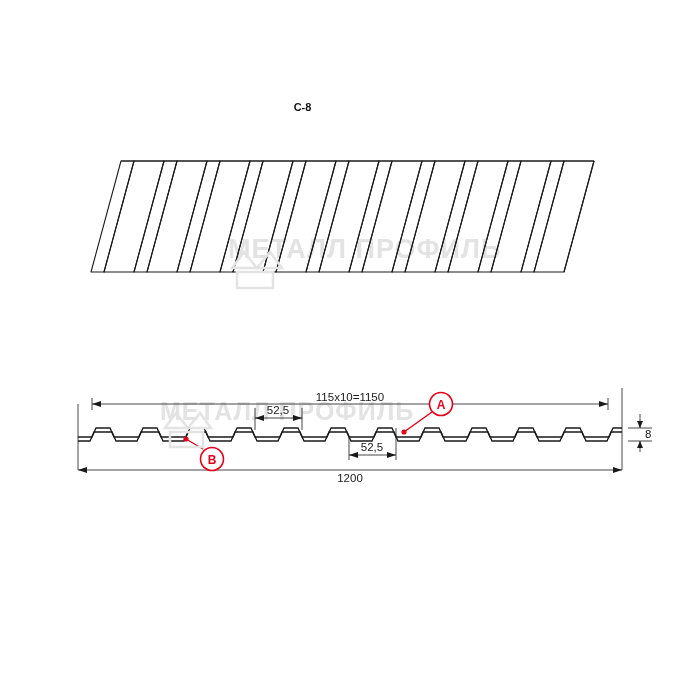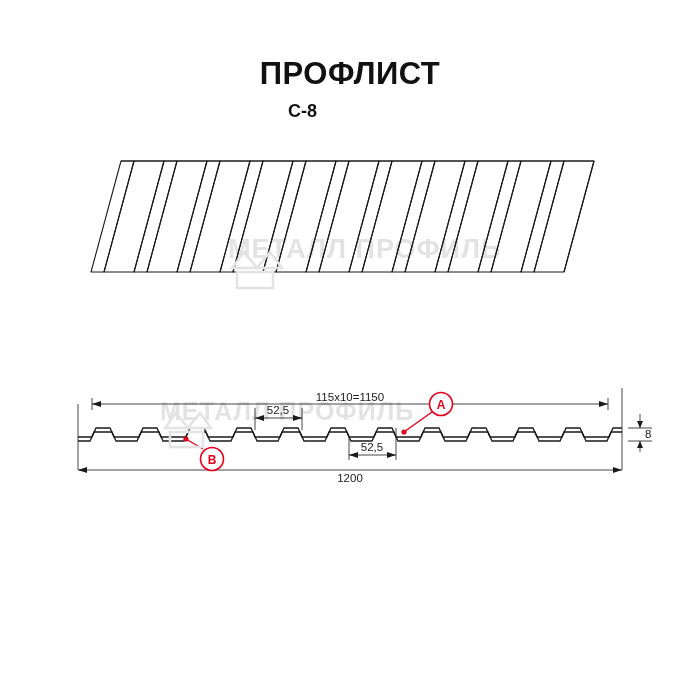--- a/index.html
+++ b/index.html
@@ -29,21 +29,21 @@
     font-weight: bold;
     letter-spacing: 0.5px;
     color: #111111;
   }
   .subtitle {
     position: absolute;
     top: 101px;
     left: 0;
     width: 605px;
     text-align: center;
-    font-size: 18px;
+    font-size: 11px;
     font-weight: bold;
     color: #111111;
   }
   .footer {
     position: absolute;
     top: 618px;
     left: 0;
     width: 700px;
     text-align: center;
     font-size: 13.5px;
@@ -74,21 +74,20 @@
     top: 397px;
     left: 160px;
     font-size: 25px;
   }
 </style>
 </head>
 <body>
 
 <div class="page">
 
-  <div class="title">ПРОФЛИСТ</div>
   <div class="subtitle">С-8</div>
 
   <div class="wm wm1">МЕТАЛЛ ПРОФИЛЬ</div>
   <div class="wm wm2">МЕТАЛЛ ПРОФИЛЬ</div>
 
   <svg class="svg-layer" width="700" height="700" viewBox="0 0 700 700">
 
     <g fill="none" stroke="#1a1a1a" stroke-width="1.1" stroke-linejoin="round">
 
       <path d="M121,161 L91,272 L104,272 L134,161 Z"></path>

